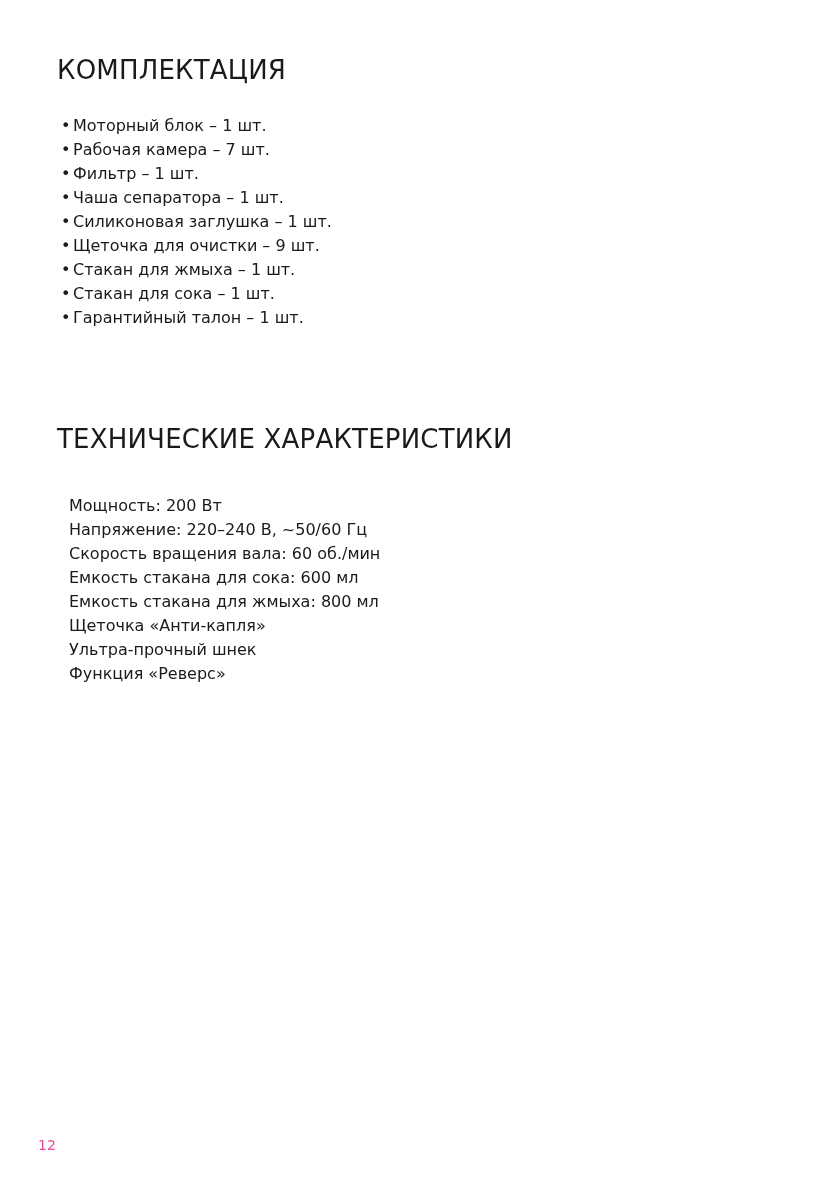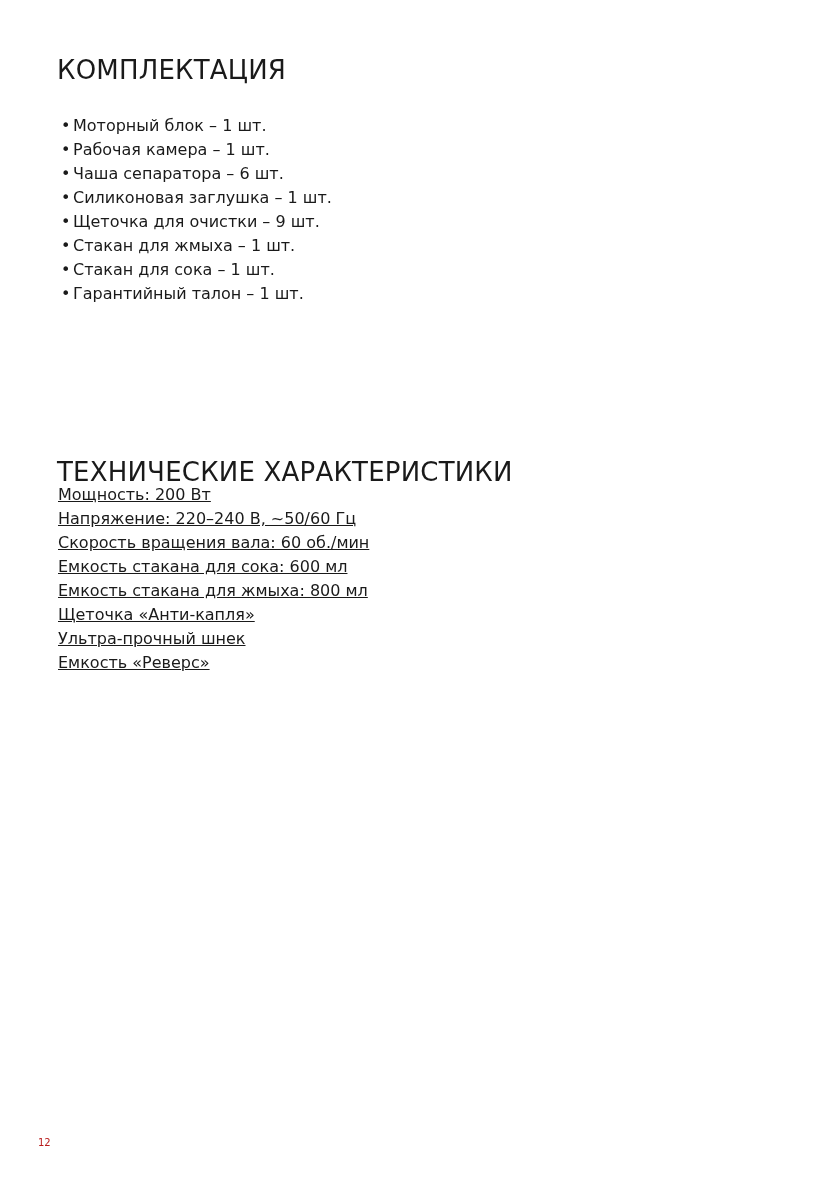--- a/index.html
+++ b/index.html
@@ -6,58 +6,59 @@
     body {
       width: 839px; height: 1191px; position: relative; overflow: hidden;
       font-family: "DejaVu Sans", sans-serif; color: #1a1a1a;
     }
     .heading {
       position: absolute; left: 57px; margin: 0;
       font-weight: normal; font-size: 26px; letter-spacing: 0.2px; color: #1a1a1a;
       white-space: nowrap;
     }
     #h1 { top: 55px; }
-    #h2 { top: 424px; margin-top: 33px; }
+    #h2 { top: 424px; }
     ul.items {
       position: absolute; left: 57px; top: 110px; margin: 4px; padding: 0; list-style: none;
       font-size: 16px; line-height: 24px;
     }
     ul.items li { white-space: nowrap; }
     ul.items li .bullet { display: inline-block; width: 12px; }
     .specs {
-      position: absolute; left: 57px; top: 482px; margin: 1px; padding: 0;
-      font-size: 16px; line-height: 24px; text-decoration: underline;
+      position: absolute; left: 57px; top: 482px; margin: 12px; padding: 0;
+      font-size: 16px; line-height: 24px;
     }
     .specs div { white-space: nowrap; }
     .page-num {
-      position: absolute; left: 38px; top: 1137px; font-size: 10px; color: #b91c1c;
+      position: absolute; left: 38px; top: 1137px; font-size: 14px; color: #ec4899;
     }
   </style>
 </head>
 <body>
 
 <h1 id="h1" class="heading">КОМПЛЕКТАЦИЯ</h1>
 
 <ul class="items">
   <li><span class="bullet">•</span><span>Моторный блок – 1 шт.</span></li>
-  <li><span class="bullet">•</span><span>Рабочая камера – 1 шт.</span></li>
-  <li><span class="bullet">•</span><span>Чаша сепаратора – 6 шт.</span></li>
+  <li><span class="bullet">•</span><span>Рабочая камера – 7 шт.</span></li>
+  <li><span class="bullet">•</span><span>Фильтр – 1 шт.</span></li>
+  <li><span class="bullet">•</span><span>Чаша сепаратора – 1 шт.</span></li>
   <li><span class="bullet">•</span><span>Силиконовая заглушка – 1 шт.</span></li>
   <li><span class="bullet">•</span><span>Щеточка для очистки – 9 шт.</span></li>
   <li><span class="bullet">•</span><span>Стакан для жмыха – 1 шт.</span></li>
   <li><span class="bullet">•</span><span>Стакан для сока – 1 шт.</span></li>
   <li><span class="bullet">•</span><span>Гарантийный талон – 1 шт.</span></li>
 </ul>
 
 <h1 id="h2" class="heading">ТЕХНИЧЕСКИЕ ХАРАКТЕРИСТИКИ</h1>
 
 <div class="specs">
   <div>Мощность: 200 Вт</div>
   <div>Напряжение: 220–240 В, ~50/60 Гц</div>
   <div>Скорость вращения вала: 60 об./мин</div>
   <div>Емкость стакана для сока: 600 мл</div>
   <div>Емкость стакана для жмыха: 800 мл</div>
   <div>Щеточка «Анти-капля»</div>
   <div>Ультра-прочный шнек</div>
-  <div>Емкость «Реверс»</div>
+  <div>Функция «Реверс»</div>
 </div>
 
 <div class="page-num">12</div>
 
 </body></html>

